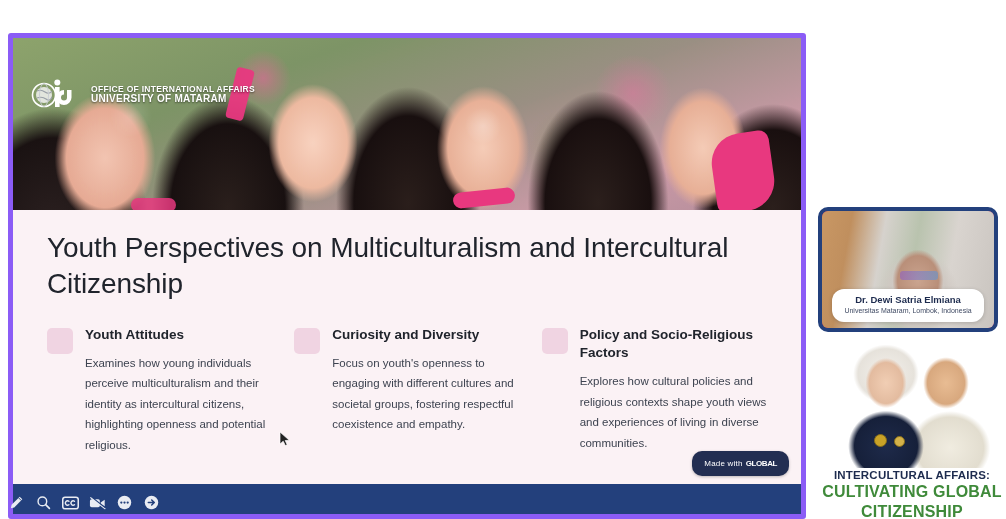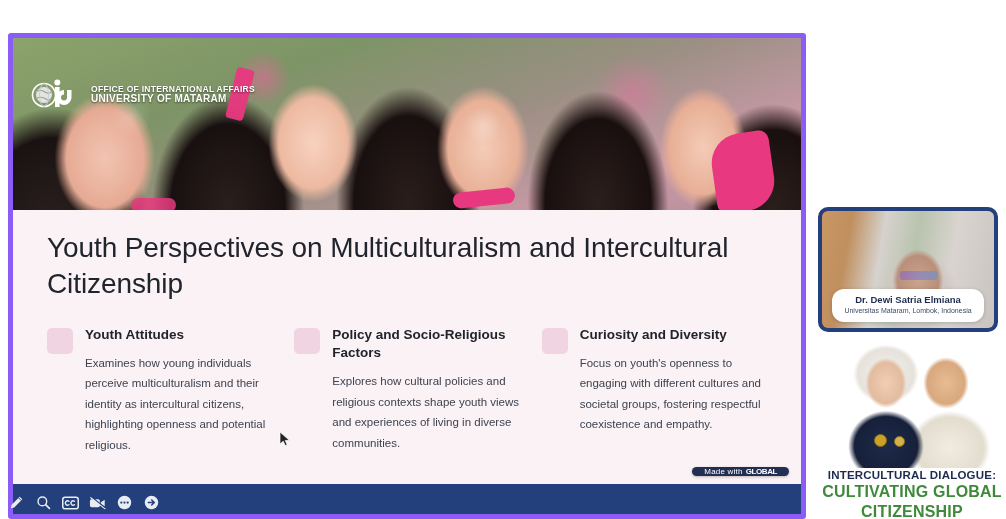--- a/index.html
+++ b/index.html
@@ -139,21 +139,21 @@
     color: #3d4350;
     line-height: 1.78;
   }
 
   .made-with {
     position: absolute;
     right: 12px; bottom: 8px;
     background: #222e52;
     color: #ffffff;
     font-size: 8px;
-    padding: 0 12px;
+    padding: 8px 12px;
     border-radius: 10px;
     letter-spacing: .2px;
     display: flex; align-items: center; gap: 3px;
     box-shadow: 0 1px 3px rgba(0,0,0,.25);
   }
   .made-with .gm { font-weight: 700; letter-spacing: -.4px; }
 
   
   .toolbar {
     position: absolute;
@@ -318,30 +318,30 @@
             <div class="card-swatch"></div>
             <div class="card-body">
               <div class="card-title">Youth Attitudes</div>
               <div class="card-text">Examines how young individuals perceive multiculturalism and their identity as intercultural citizens, highlighting openness and potential religious.</div>
             </div>
           </div>
 
           <div class="card">
             <div class="card-swatch"></div>
             <div class="card-body">
-              <div class="card-title">Policy and Socio-Religious Factors</div>
-              <div class="card-text">Explores how cultural policies and religious contexts shape youth views and experiences of living in diverse communities.</div>
+              <div class="card-title">Curiosity and Diversity</div>
+              <div class="card-text">Focus on youth's openness to engaging with different cultures and societal groups, fostering respectful coexistence and empathy.</div>
             </div>
           </div>
 
           <div class="card">
             <div class="card-swatch"></div>
             <div class="card-body">
-              <div class="card-title">Curiosity and Diversity</div>
-              <div class="card-text">Focus on youth's openness to engaging with different cultures and societal groups, fostering respectful coexistence and empathy.</div>
+              <div class="card-title">Policy and Socio-Religious Factors</div>
+              <div class="card-text">Explores how cultural policies and religious contexts shape youth views and experiences of living in diverse communities.</div>
             </div>
           </div>
         </div>
 
         <div class="made-with">
           <span>Made with</span>
           <span class="gm">GLOBAL</span>
         </div>
       </div>
     </div>
@@ -410,18 +410,18 @@
       <div class="nm">Dr. Dewi Satria Elmiana</div>
       <div class="af">Universitas Mataram, Lombok, Indonesia</div>
     </div>
   </div>
 
   <div class="promo">
     <div class="promo-photo"></div>
     <div class="promo-badge"></div>
     <div class="promo-badge2"></div>
     <div class="promo-title">
-      <span>INTERCULTURAL DIALOGUE:</span>
+      <span>INTERCULTURAL AFFAIRS:</span>
       <span class="g">CULTIVATING GLOBAL CITIZENSHIP</span>
     </div>
   </div>
 
 </div>
 
 </body></html>

